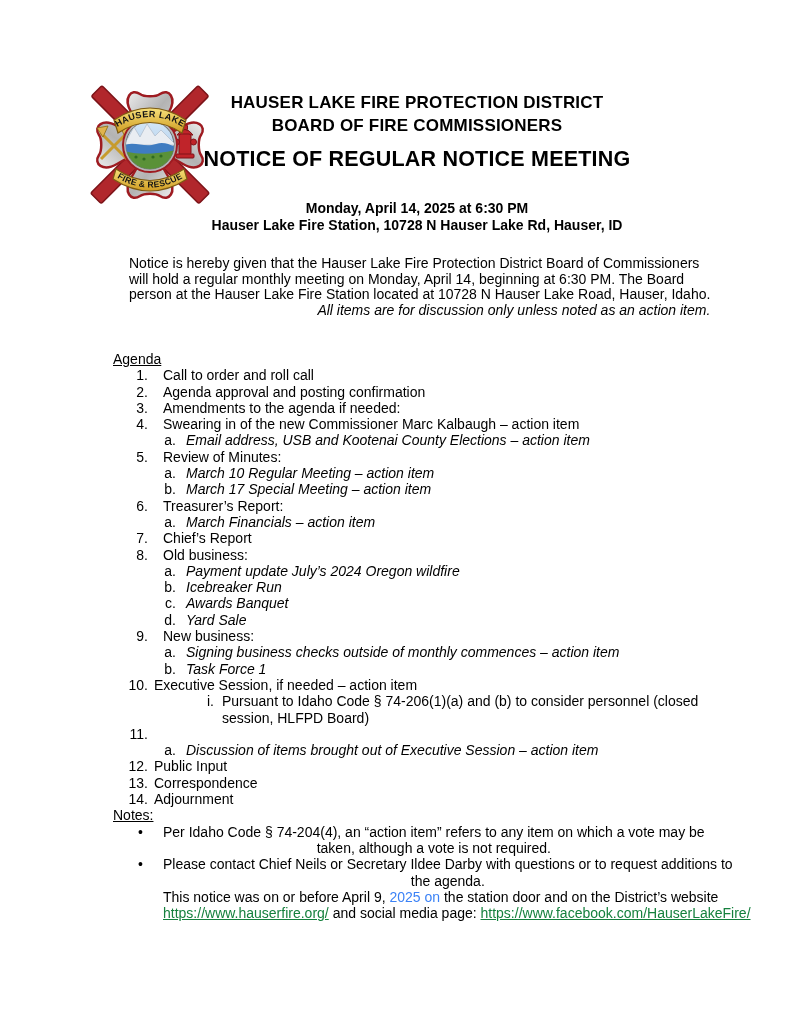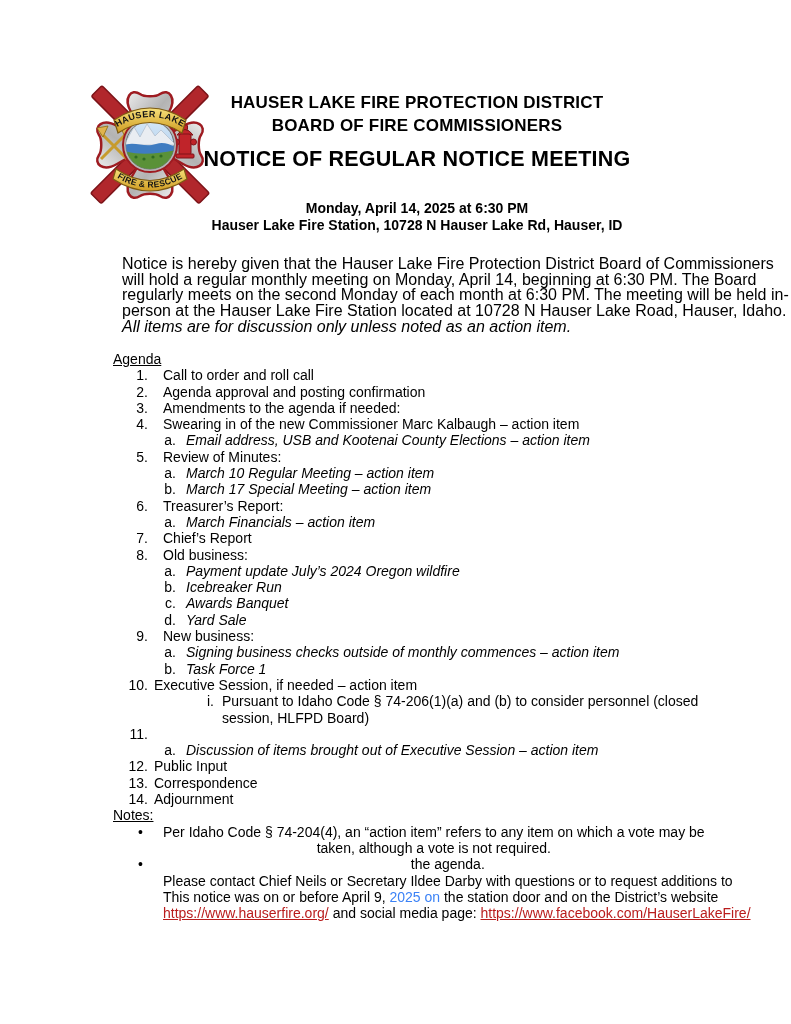--- a/index.html
+++ b/index.html
@@ -4,40 +4,40 @@
 <style>
   html,body{margin:0;padding:0;background:#ffffff;}
   .page{position:relative;width:791px;height:1024px;background:#ffffff;overflow:hidden;
         font-family:"Liberation Sans","DejaVu Sans",sans-serif;color:#000;}
   #logo{position:absolute;left:86px;top:83px;width:128px;height:124px;}
   #hdr{position:absolute;left:45px;top:91px;width:744px;text-align:center;font-weight:bold;}
   .h1{font-size:17px;line-height:23px;letter-spacing:.2px;}
   .title{font-size:21.5px;line-height:24px;margin-top:10px;letter-spacing:.2px;}
   .dt{font-size:14px;line-height:17px;}
   .dt1{margin-top:29px;}
-  #intro{position:absolute;left:122px;top:256px;font-size:16px;line-height:15.7px;}
+  #intro{position:absolute;left:129px;top:256px;font-size:14px;line-height:15.7px;}
   #lists{position:absolute;left:113px;top:351px;width:670px;font-size:14px;line-height:16.3px;}
   .hd{text-decoration:underline;}
   .line{white-space:nowrap;}
-  .it{font-style:italic;}
+  .it{font-style:italic;text-align:right;}
   .row{display:flex;align-items:flex-start;}
   .num{flex:none;text-align:right;white-space:nowrap;}
   .n1{width:35px;}
   .n2{width:63px;}
   .n3{width:101px;}
   .bul{width:30px;flex:none;text-align:right;}
   .txt{flex:none;}
   .t1{padding-left:15px;}
   .t1w{padding-left:6px;text-align:center;}
   .t2{padding-left:10px;font-style:italic;}
   .t3{padding-left:8px;}
   .tb{padding-left:20px;text-align:center;}
   .post{padding-left:50px;}
   .purple{color:#3b82f6;}
-  a.lnk{color:#b91c1c;text-decoration:underline;cursor:pointer;}
+  a.lnk{color:#15803d;text-decoration:underline;cursor:pointer;}
 </style>
 </head>
 <body>
 
 <div class="page">
 
   <svg id="logo" viewBox="0 0 128 124" aria-hidden="true">
     <defs>
       <linearGradient id="metal" x1="0" y1="0" x2="1" y2="1">
         <stop offset="0" stop-color="#ececec"></stop>
@@ -113,21 +113,20 @@
     <div class="h1">HAUSER LAKE FIRE PROTECTION DISTRICT</div>
     <div class="h1">BOARD OF FIRE COMMISSIONERS</div>
     <div class="title">NOTICE OF REGULAR NOTICE MEETING</div>
     <div class="dt dt1">Monday, April 14, 2025 at 6:30 PM</div>
     <div class="dt">Hauser Lake Fire Station, 10728 N Hauser Lake Rd, Hauser, ID</div>
   </div>
 
   <div id="intro">
       <div class="line">Notice is hereby given that the Hauser Lake Fire Protection District Board of Commissioners</div>
       <div class="line">will hold a regular monthly meeting on Monday, April 14, beginning at 6:30 PM. The Board</div>
-      <div class="line">regularly meets on the second Monday of each month at 6:30 PM. The meeting will be held in-</div>
       <div class="line">person at the Hauser Lake Fire Station located at 10728 N Hauser Lake Road, Hauser, Idaho.</div>
       <div class="line it">All items are for discussion only unless noted as an action item.</div>
     </div>
 
   <div id="lists">
     <div class="hd">Agenda</div>
     <div id="agenda-items">
         <div class="row">
           <span class="num n1">1.</span>
           <div class="txt t1">
@@ -288,22 +287,22 @@
         <div class="row">
           <span class="num bul">•</span>
           <div class="txt tb">
             <div class="line">Per Idaho Code § 74-204(4), an “action item” refers to any item on which a vote may be</div>
             <div class="line">taken, although a vote is not required.</div>
           </div>
         </div>
         <div class="row">
           <span class="num bul">•</span>
           <div class="txt tb">
+            <div class="line">Please contact Chief Neils or Secretary Ildee Darby with questions or to request additions to</div>
             <div class="line">the agenda.</div>
-            <div class="line">Please contact Chief Neils or Secretary Ildee Darby with questions or to request additions to</div>
           </div>
         </div>
         <div class="line post"><span>This notice was on or before April 9, </span><span class="purple">2025 on</span><span> the station door and on the District’s website</span></div>
         <div class="line post"><a class="lnk" href="#">https://www.hauserfire.org/</a><span> and social media page: </span><a class="lnk" href="#">https://www.facebook.com/HauserLakeFire/</a></div>
       </div>
   </div>
 
 </div>
 
 </body></html>

